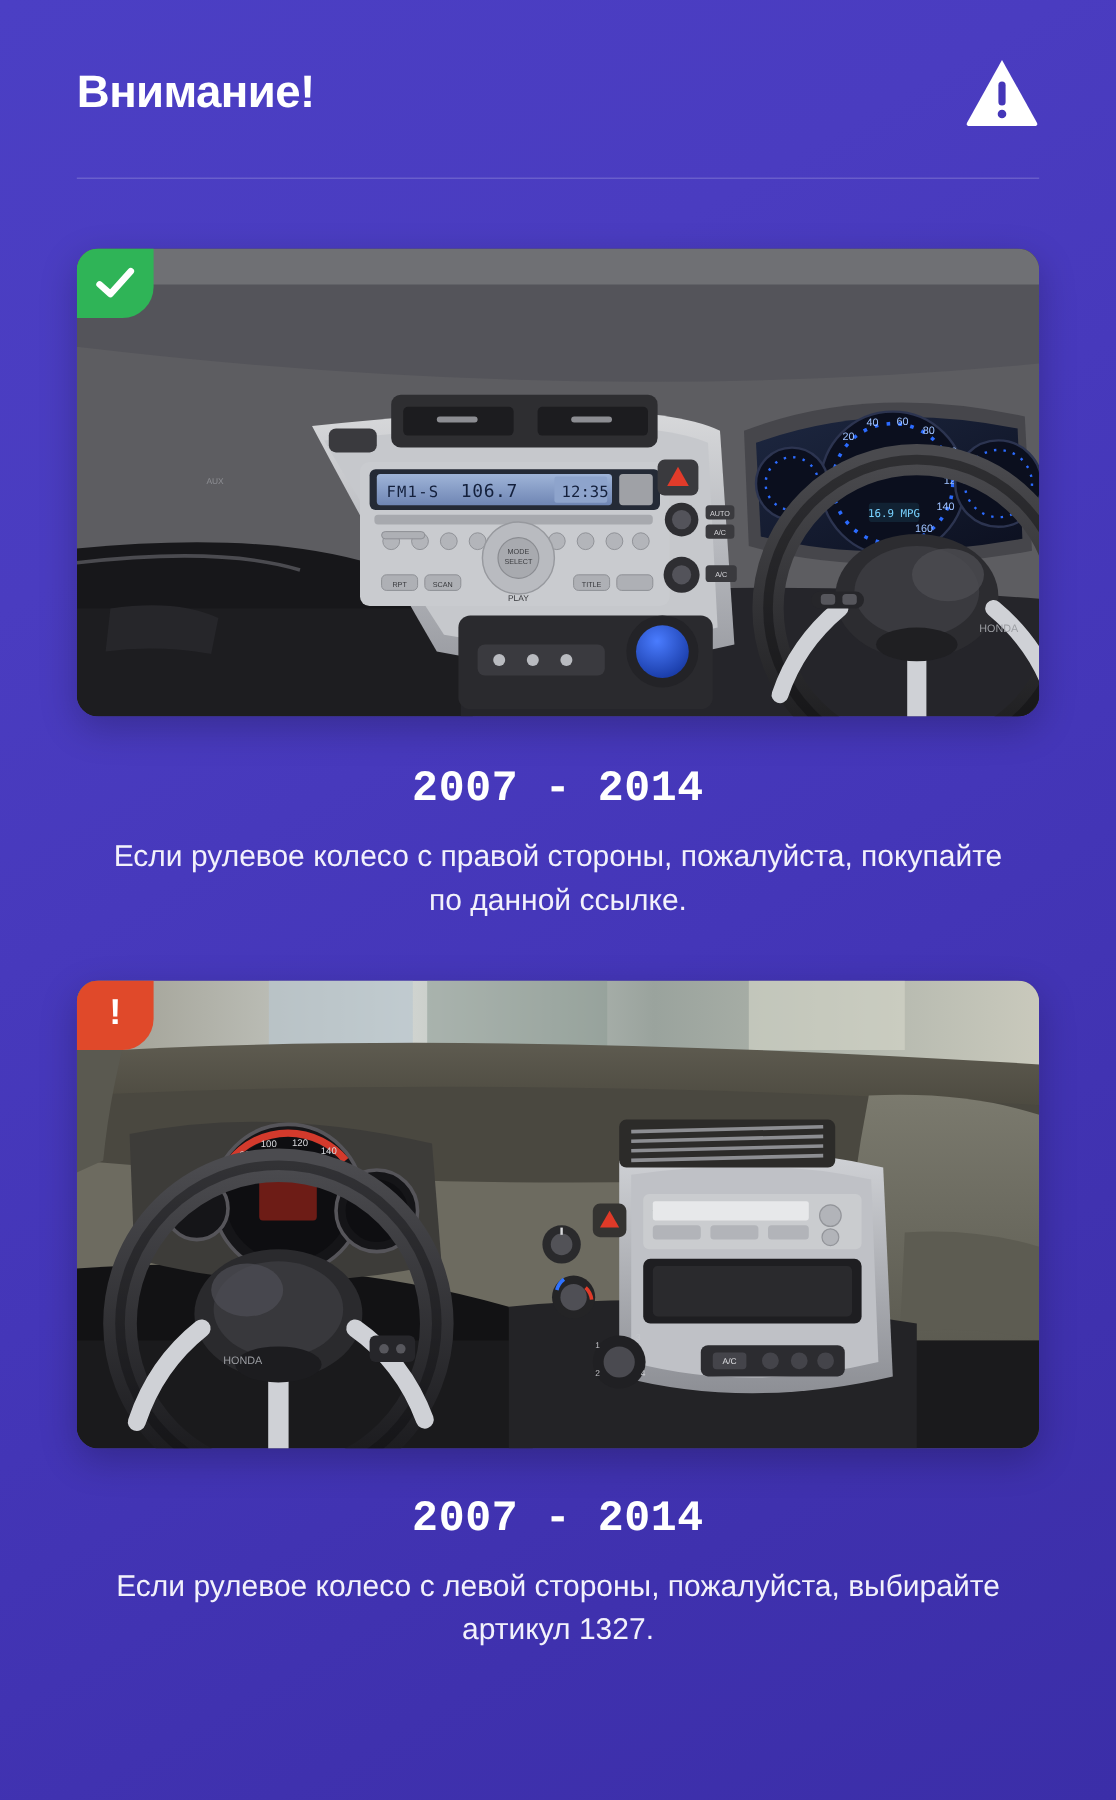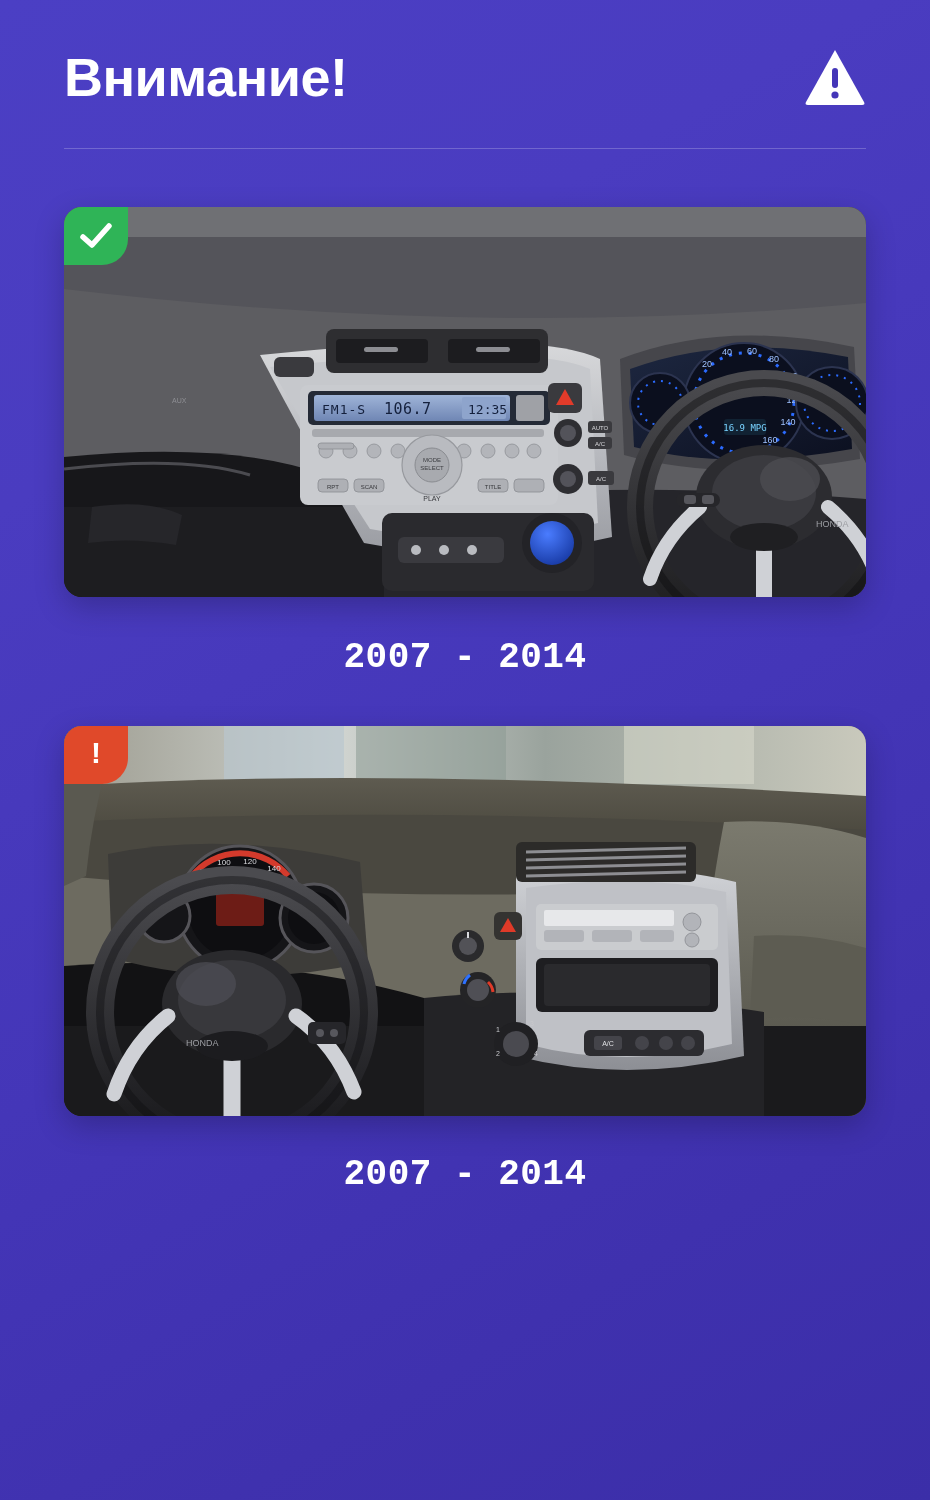--- a/index.html
+++ b/index.html
@@ -22,21 +22,21 @@
   }
 
   
   .header {
     display: flex;
     align-items: center;
     justify-content: space-between;
     padding-top: 48px;
   }
   .header-title {
-    font-size: 54px;
+    font-size: 38px;
     font-weight: bold;
     letter-spacing: -0.5px;
     line-height: 1;
     color: #ffffff;
   }
   .warn-badge {
     width: 62px;
     height: 58px;
     position: relative;
   }
@@ -295,20 +295,21 @@
         <path d="M0 262 Q120 248 186 268" stroke="#4b4b50" stroke-width="3" fill="none"></path>
         <path d="M28 300 Q84 292 118 308 L112 338 Q66 330 24 336 Z" fill="#26262a"></path>
 
         <text x="108" y="196" font-family="Liberation Sans, sans-serif" font-size="7" fill="#8e8f94">AUX</text>
       </svg>
     </div>
   </div>
 
   <div class="caption">
     <div class="caption-years">2007 - 2014</div>
+    <div class="caption-text">Если рулевое колесо с правой стороны, пожалуйста, покупайте по данной ссылке.</div>
   </div>
 
   <div class="card second">
     <div class="corner-flag bad">
       <span class="bang">!</span>
     </div>
 
     <div class="car">
       <svg viewBox="0 0 802 390" preserveAspectRatio="none">
         <defs>
@@ -441,15 +442,16 @@
           <circle cx="270" cy="307" r="4" fill="#57575d"></circle>
         </g>
 
         <path d="M0 0 L56 0 Q30 70 22 150 L0 160 Z" fill="#5a5950"></path>
       </svg>
     </div>
   </div>
 
   <div class="caption second">
     <div class="caption-years">2007 - 2014</div>
+    <div class="caption-text">Если рулевое колесо с левой стороны, пожалуйста, выбирайте артикул 1327.</div>
   </div>
 
 </div>
 
 </body></html>

